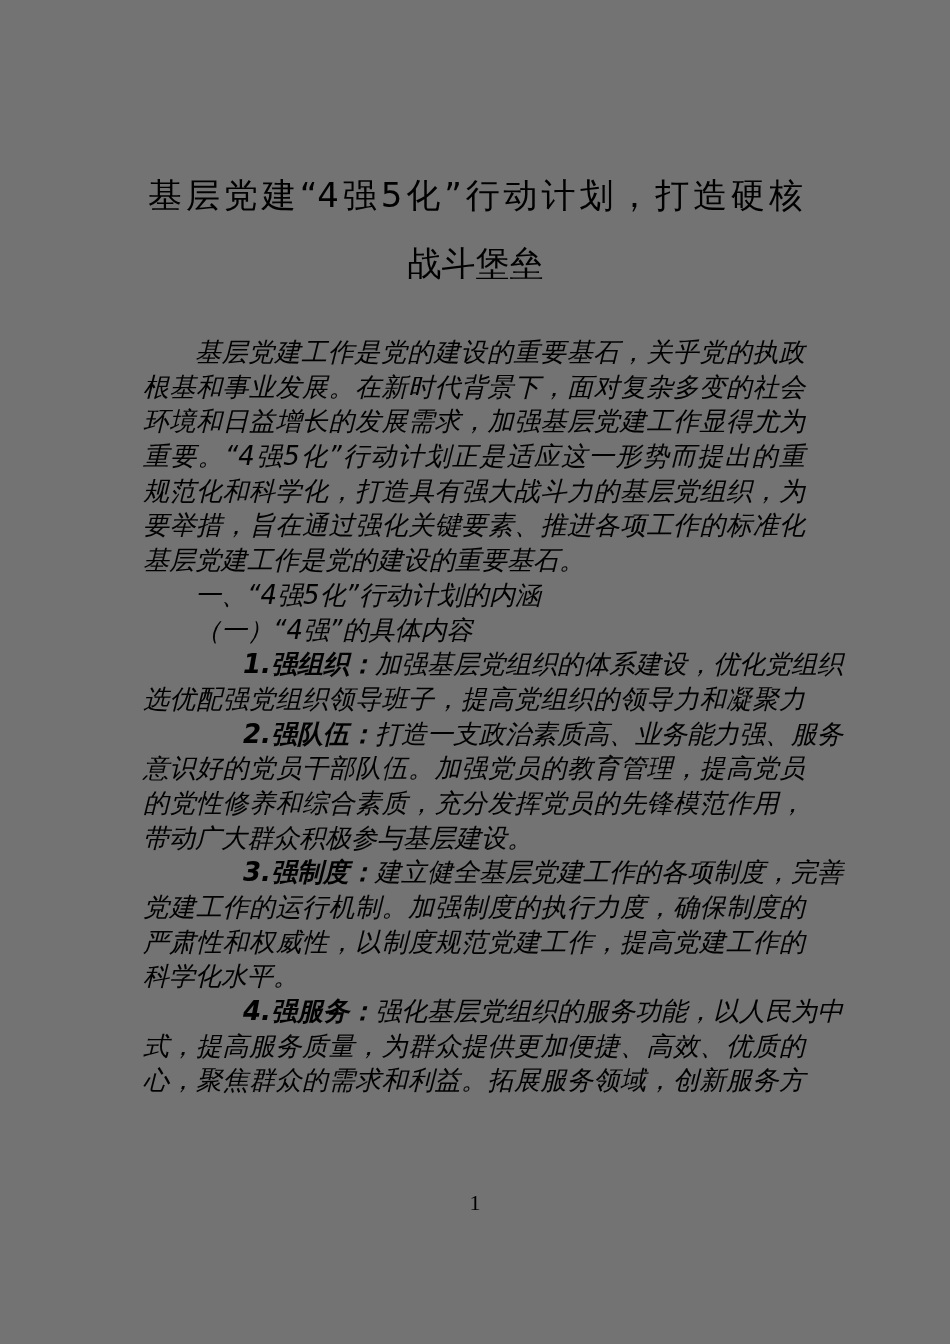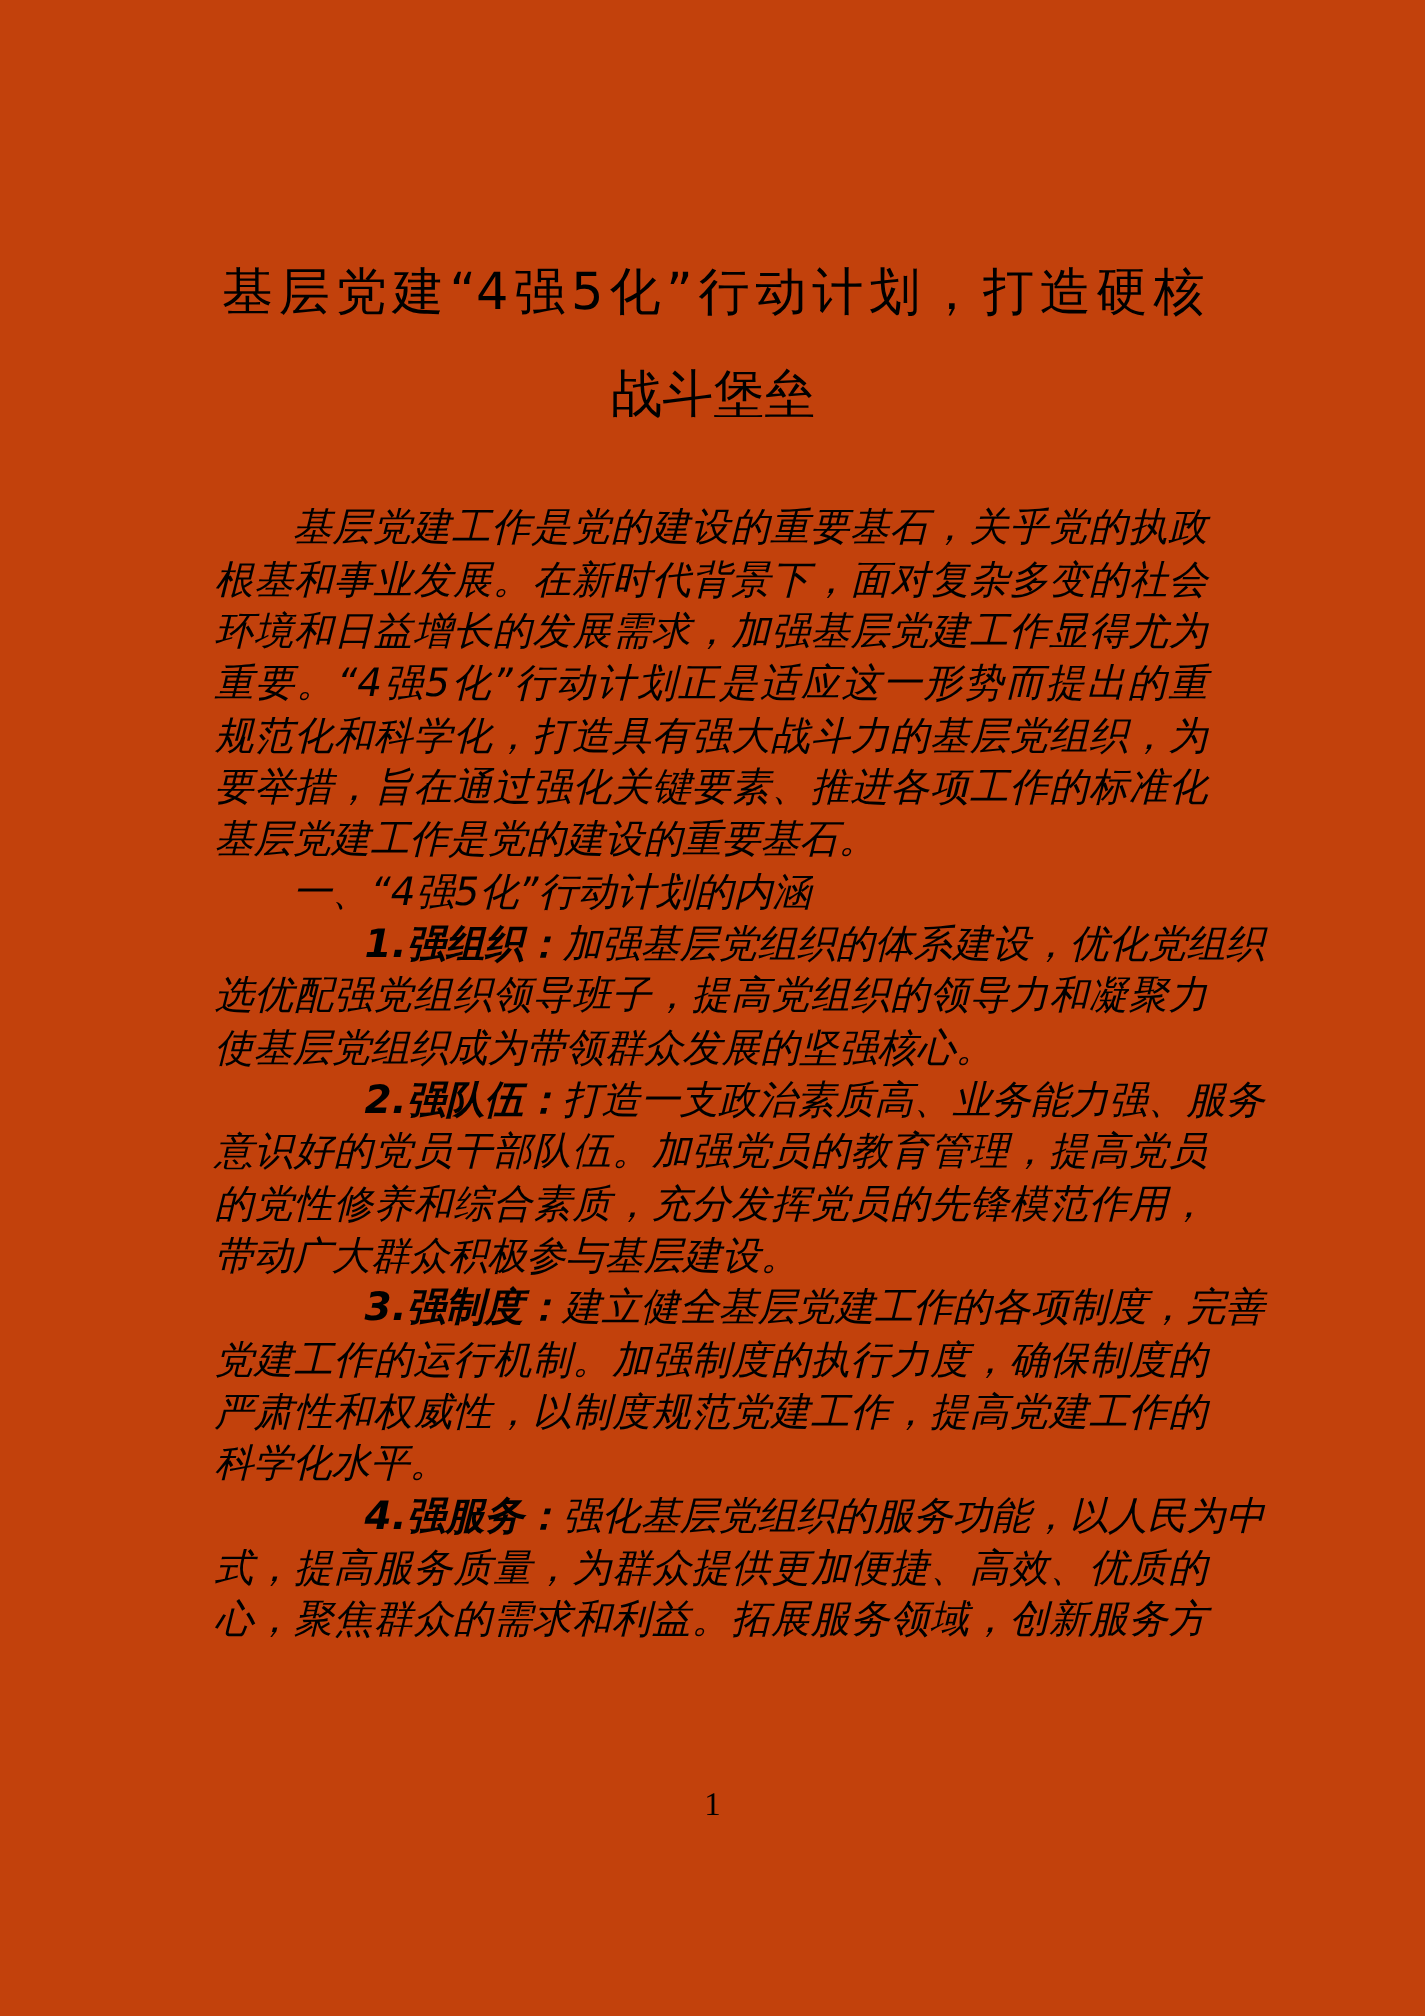--- a/index.html
+++ b/index.html
@@ -13,21 +13,21 @@
       position: relative;
       overflow: hidden;
       color: #000000;
       font-family: "DejaVu Sans", "Liberation Sans", sans-serif;
     }
     .page {
       position: absolute;
       left: 0; top: 0;
       width: 950px;
       height: 1344px;
-      background: #c2410c;
+      background: #737373;
     }
     .title {
       position: absolute;
       left: 148px;
       top: 161px;
       width: 655px;
       font-size: 34px;
       line-height: 68px;
     }
     .title .tl {
@@ -96,25 +96,25 @@
       <div class="ln j ind">基层党建工作是党的建设的重要基石，关乎党的执政</div>
       <div class="ln j">根基和事业发展。在新时代背景下，面对复杂多变的社会</div>
       <div class="ln j">环境和日益增长的发展需求，加强基层党建工作显得尤为</div>
       <div class="ln j">重要。“4强5化”行动计划正是适应这一形势而提出的重</div>
       <div class="ln j">规范化和科学化，打造具有强大战斗力的基层党组织，为</div>
       <div class="ln j">要举措，旨在通过强化关键要素、推进各项工作的标准化</div>
       <div class="ln l">基层党建工作是党的建设的重要基石。</div>
     </div>
 
     <div class="ln l ind">一、“4强5化”行动计划的内涵</div>
+    <div class="ln l ind">（一）“4强”的具体内容</div>
 
     <div>
       <div class="ln j ind"><span class="b">1.强组织：</span><span>加强基层党组织的体系建设，优化党组织</span></div>
       <div class="ln j">选优配强党组织领导班子，提高党组织的领导力和凝聚力</div>
-      <div class="ln l">使基层党组织成为带领群众发展的坚强核心。</div>
     </div>
 
     <div>
       <div class="ln j ind"><span class="b">2.强队伍：</span><span>打造一支政治素质高、业务能力强、服务</span></div>
       <div class="ln j">意识好的党员干部队伍。加强党员的教育管理，提高党员</div>
       <div class="ln j">的党性修养和综合素质，充分发挥党员的先锋模范作用，</div>
       <div class="ln l">带动广大群众积极参与基层建设。</div>
     </div>
 
     <div>

